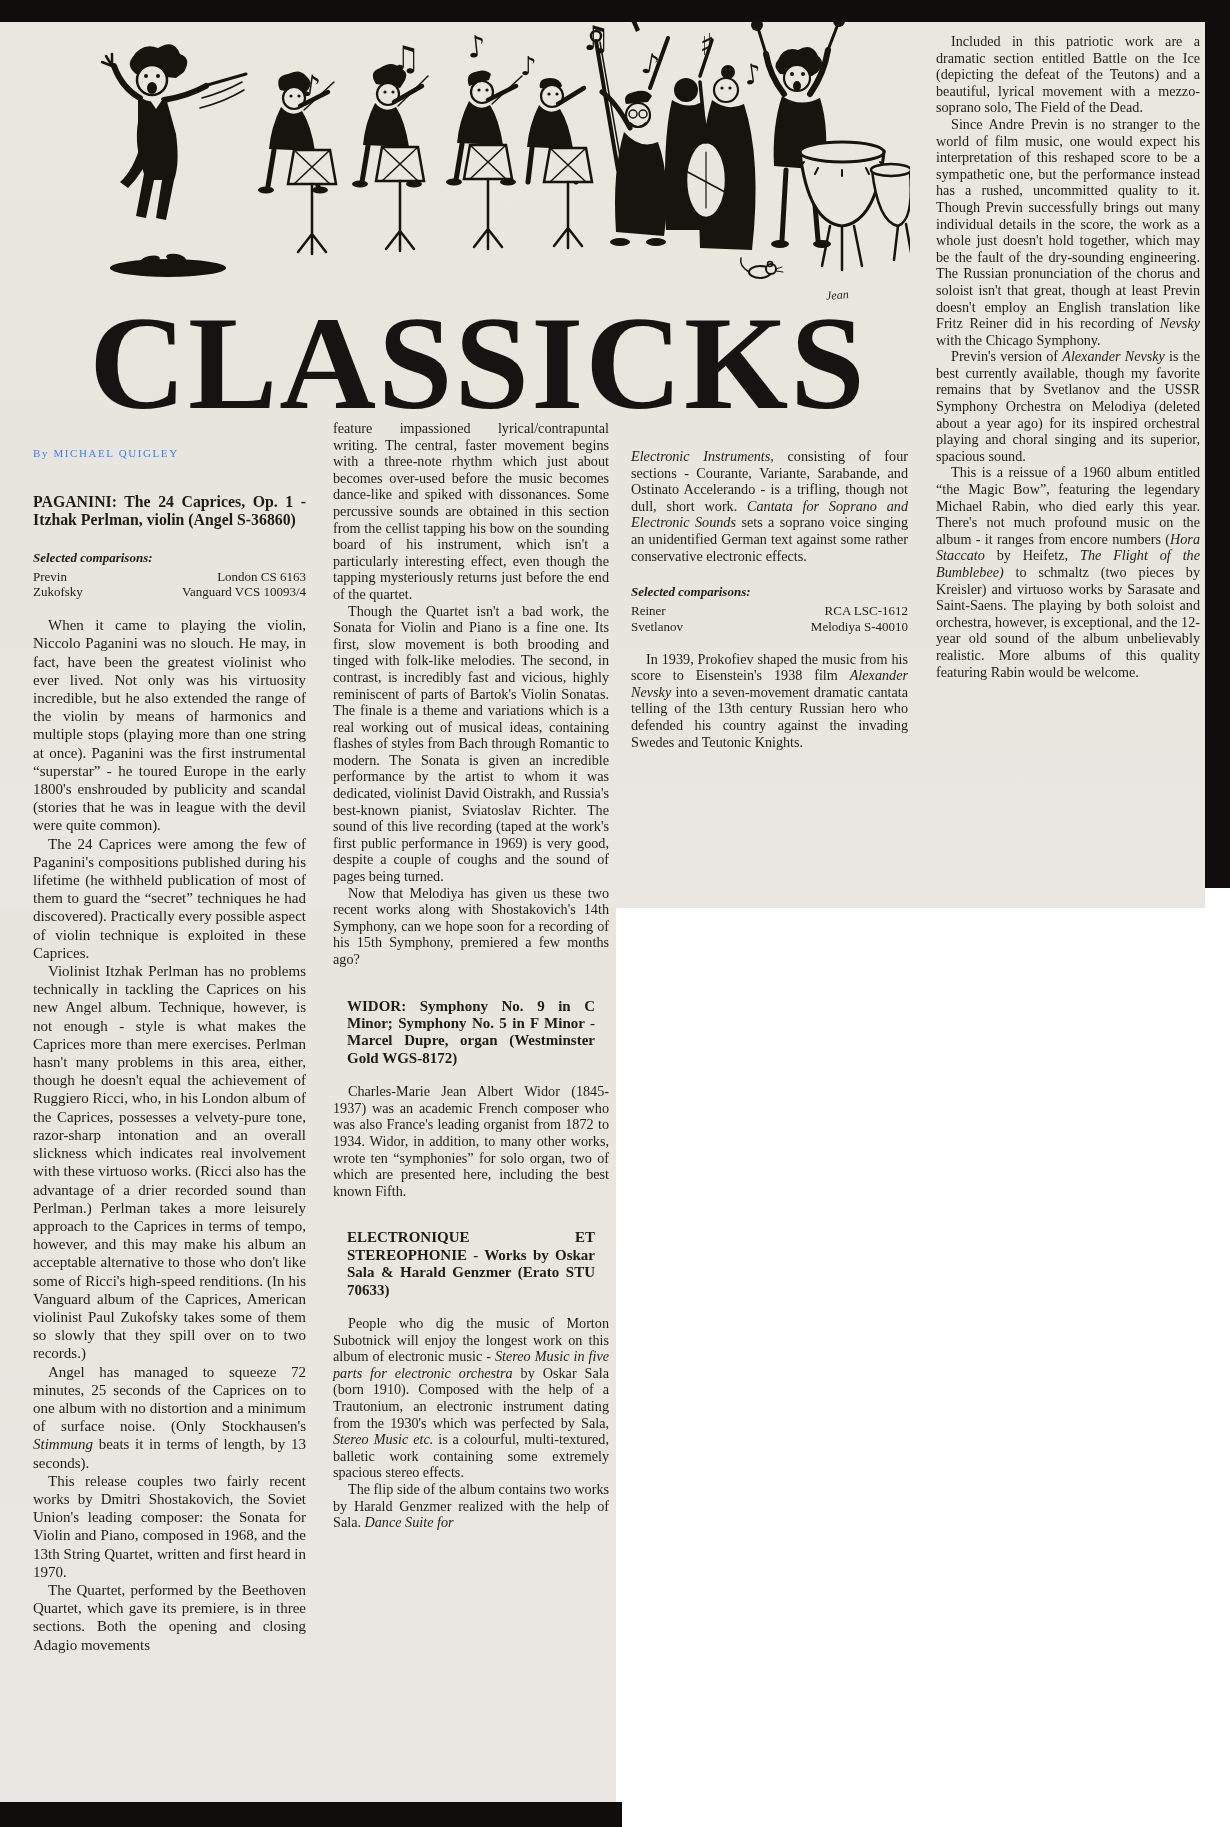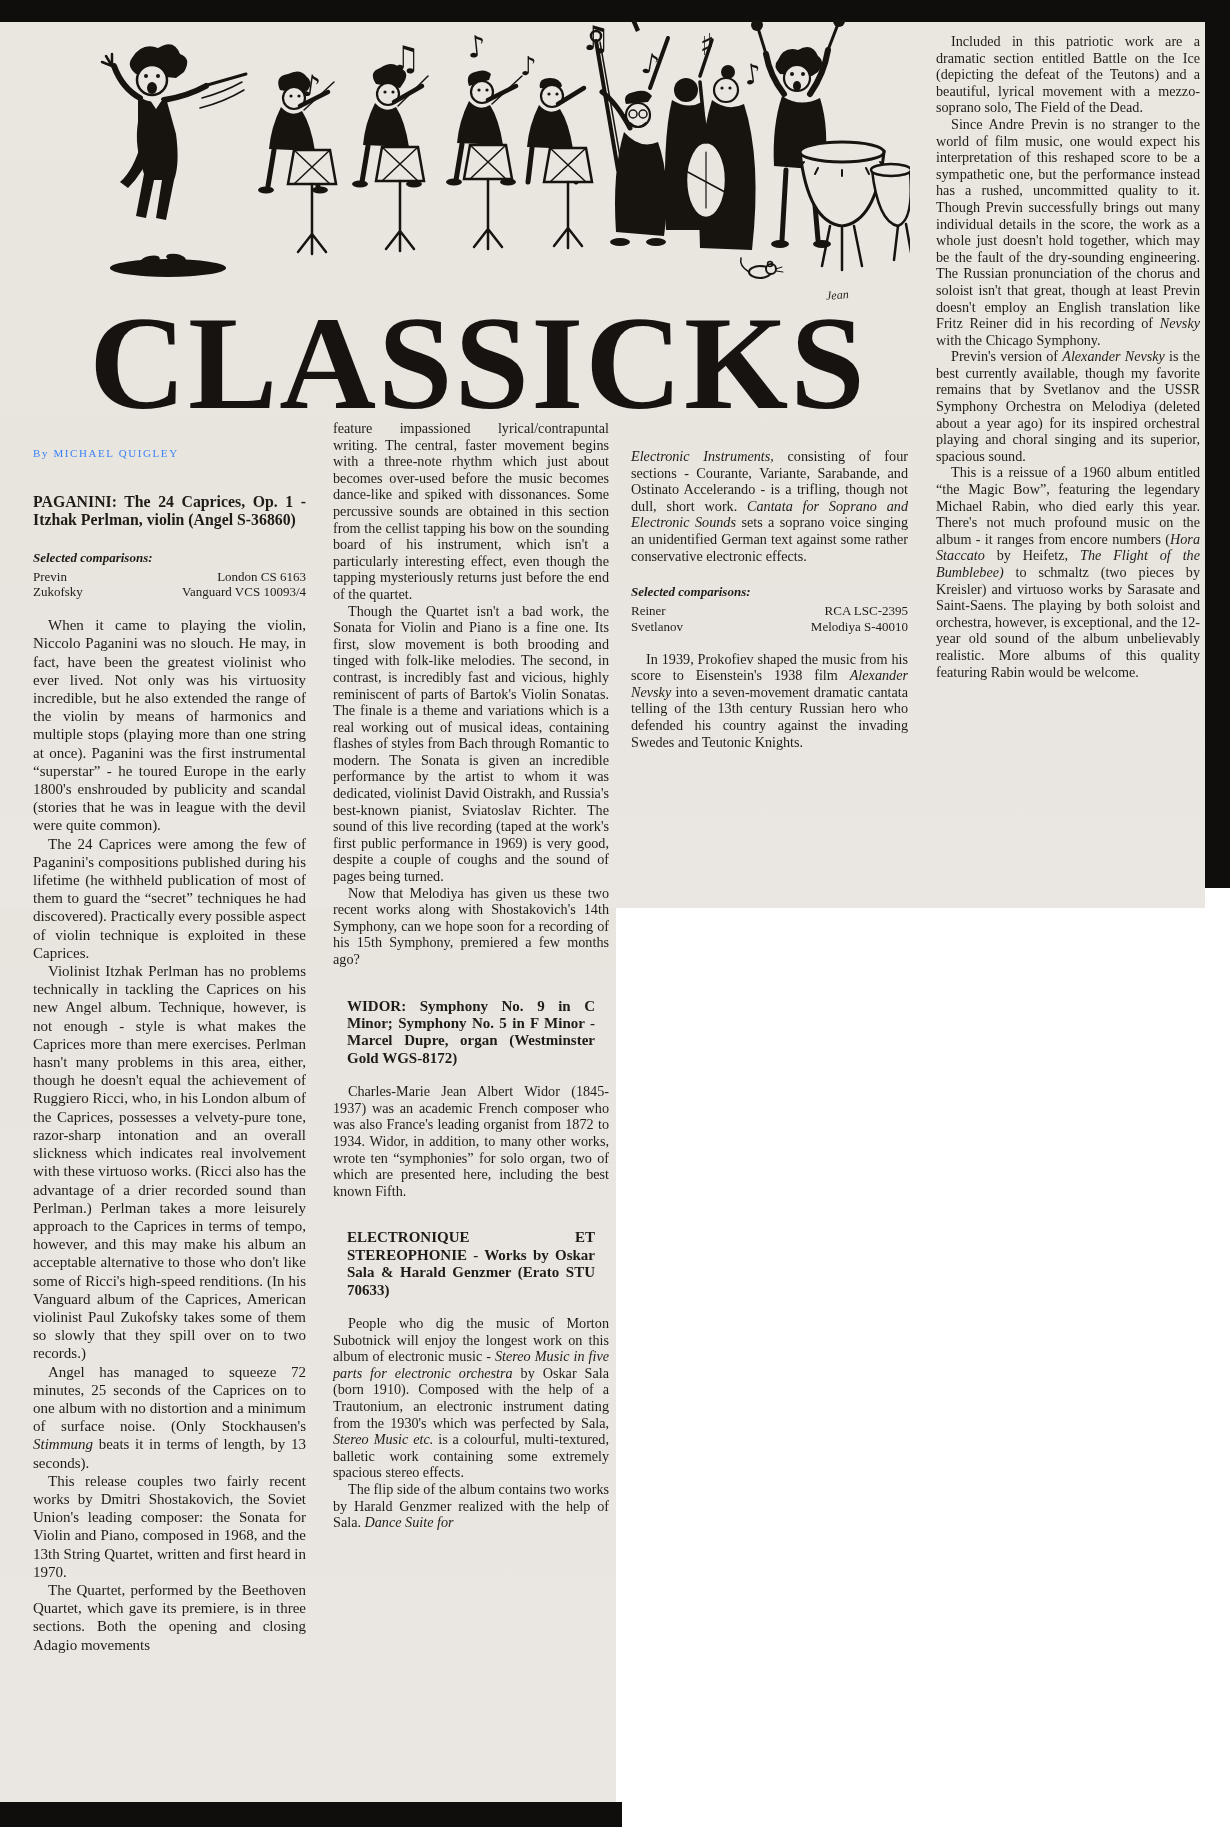--- a/index.html
+++ b/index.html
@@ -271,21 +271,21 @@
       <div class="heading">ELECTRONIQUE ET STEREOPHONIE - Works by Oskar Sala &amp; Harald Genzmer (Erato STU 70633)</div>
       <p class="para">People who dig the music of Morton Subotnick will enjoy the longest work on this album of electronic music - <i>Stereo Music in five parts for electronic orchestra</i> by Oskar Sala (born 1910). Composed with the help of a Trautonium, an electronic instrument dating from the 1930's which was perfected by Sala, <i>Stereo Music etc.</i> is a colourful, multi-textured, balletic work containing some extremely spacious stereo effects.</p>
       <p class="para">The flip side of the album contains two works by Harald Genzmer realized with the help of Sala. <i>Dance Suite for</i></p>
     </div>
   <div class="col" id="col3">
       <p class="para noindent"><i>Electronic Instruments,</i> consisting of four sections - Courante, Variante, Sarabande, and Ostinato Accelerando - is a trifling, though not dull, short work. <i>Cantata for Soprano and Electronic Sounds</i> sets a soprano voice singing an unidentified German text against some rather conservative electronic effects.</p>
       <div class="comparisons">
         <div class="lbl">Selected comparisons:</div>
         <div class="row">
           <span>Reiner</span>
-          <span>RCA LSC-2395</span>
+          <span>RCA LSC-1612</span>
         </div>
         <div class="row">
           <span>Svetlanov</span>
           <span>Melodiya S-40010</span>
         </div>
       </div>
       <p class="para">In 1939, Prokofiev shaped the music from his score to Eisenstein's 1938 film <i>Alexander Nevsky</i> into a seven-movement dramatic cantata telling of the 13th century Russian hero who defended his country against the invading Swedes and Teutonic Knights.</p>
     </div>
   <div class="col" id="col4">
       <p class="para">Included in this patriotic work are a dramatic section entitled Battle on the Ice (depicting the defeat of the Teutons) and a beautiful, lyrical movement with a mezzo-soprano solo, The Field of the Dead.</p>

